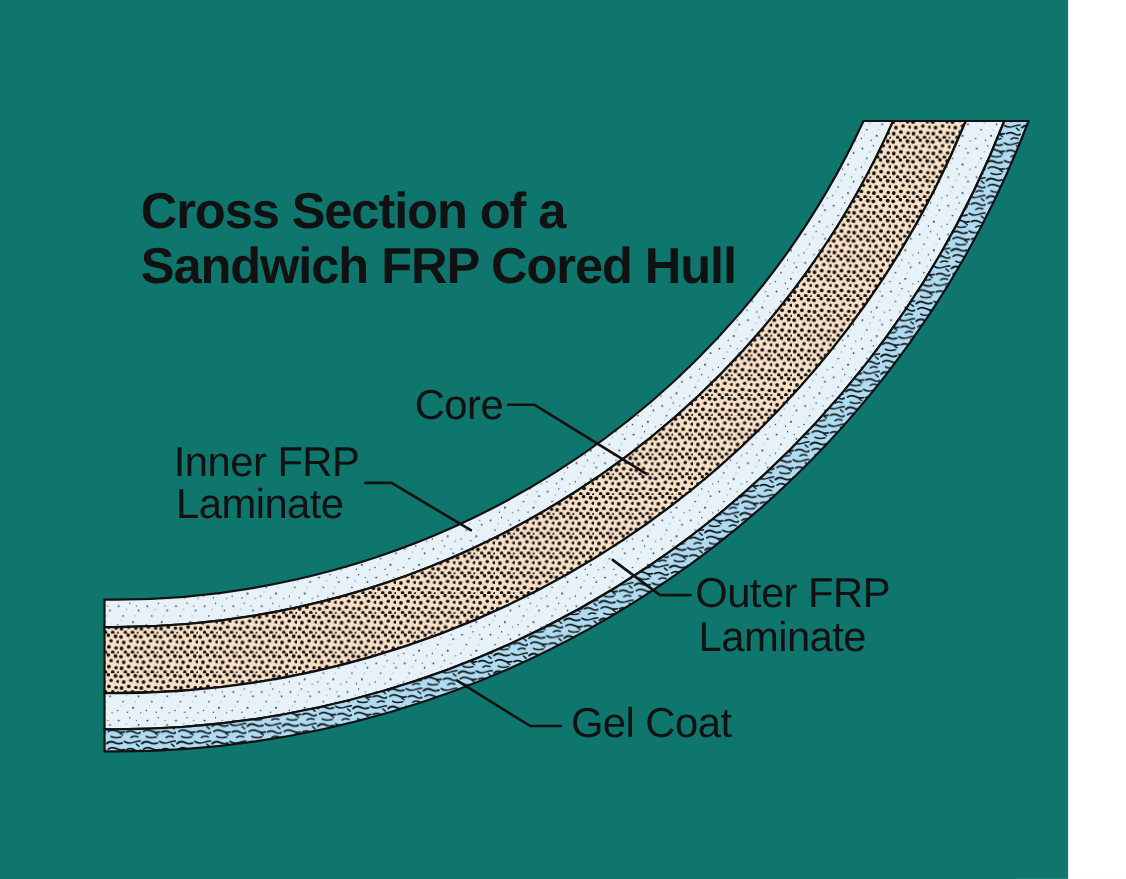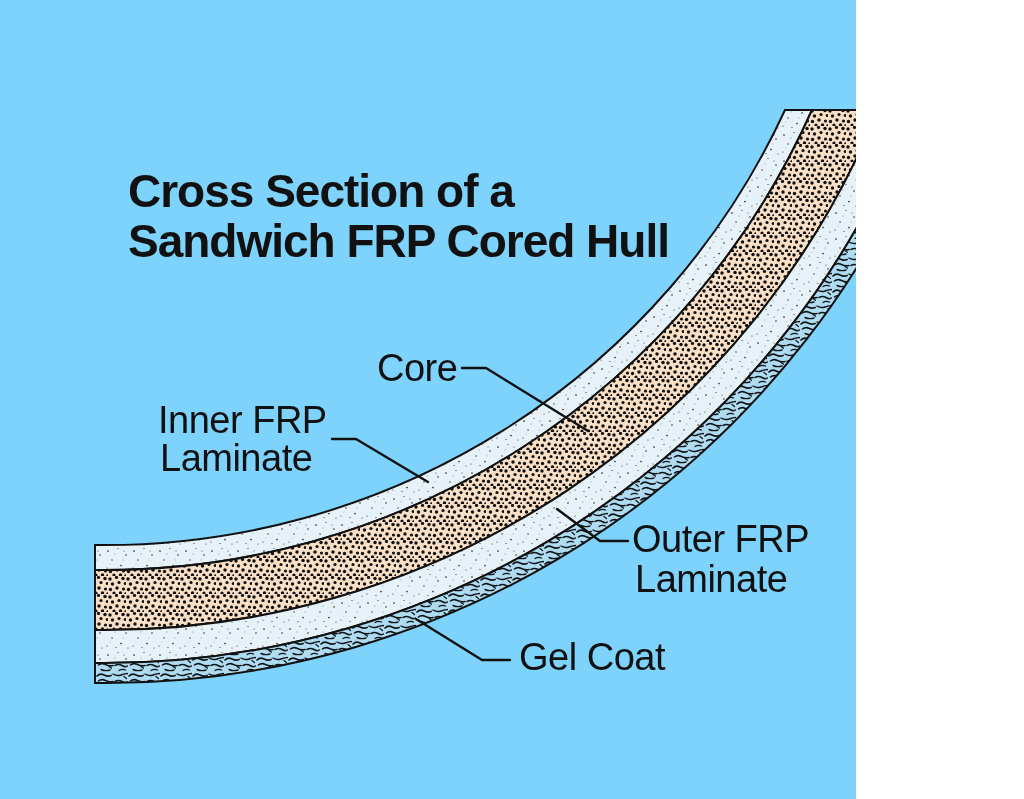--- a/index.html
+++ b/index.html
@@ -2,23 +2,23 @@
 <html><head>
 <meta charset="utf-8">
 <style>
   html, body {
     margin: 0;
     padding: 0;
     background: #ffffff;
   }
   .stage {
     position: relative;
-    width: 856px;
+    width: 971px;
     height: 799px;
-    background: #7dd3fc;
+    background: #0f766e;
     overflow: hidden;
     font-family: "Liberation Sans", sans-serif;
   }
   svg { display: block; }
   .title-text {
     font-family: "Liberation Sans", sans-serif;
     font-weight: 700;
     font-size: 46px;
     letter-spacing: -1px;
     fill: #111111;

